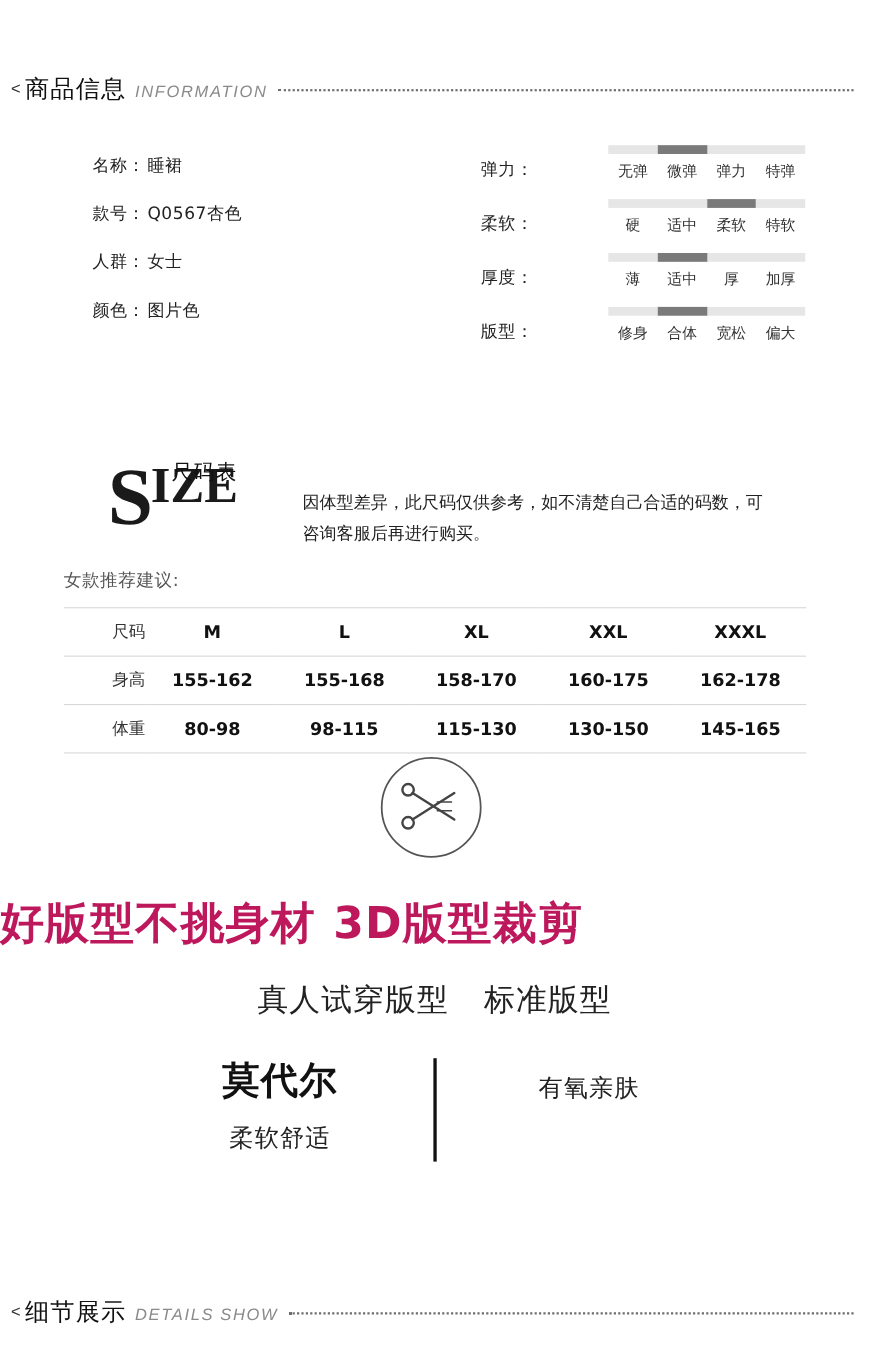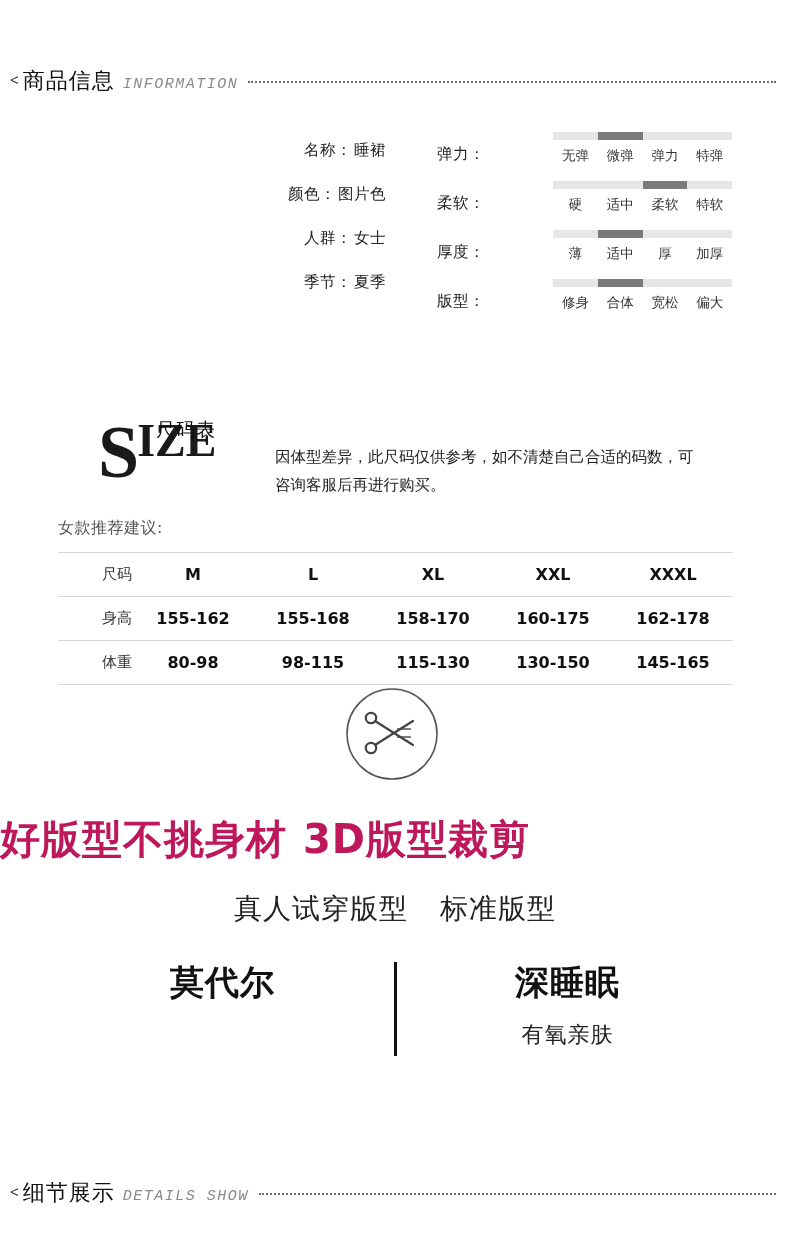--- a/index.html
+++ b/index.html
@@ -38,38 +38,37 @@
     color: #111;
     font-family: "DejaVu Sans", sans-serif;
     font-weight: 500;
   }
   .sec-en {
     font-size: 15px;
     color: #8a8a8a;
     font-style: italic;
     letter-spacing: 1.5px;
     margin-left: 8px;
-    font-family: Liberation Mono, monospace;
+    font-family: Liberation Sans, sans-serif;
   }
   .sec-dots {
     flex: 1;
     border-bottom: 2px dotted #6e6e6e;
     margin-left: 10px;
     margin-right: 14px;
     position: relative;
     top: -5px;
   }
 
   
   .info-list {
     position: absolute;
-    left: 56px;
+    left: 84px;
     top: 140px;
     width: 330px;
-    text-align: right;
   }
   .info-row {
     font-size: 15.5px;
     color: #222;
     margin-bottom: 23px;
     letter-spacing: 0.5px;
     font-family: "DejaVu Sans", sans-serif;
   }
   .info-row .lbl { }
   .info-row .val { margin-left: 2px; }
@@ -246,21 +245,20 @@
 
   
   .features {
     position: absolute;
     left: 0;
     top: 960px;
     width: 790px;
     display: flex;
     justify-content: center;
     align-items: stretch;
-    gap: 32px;
   }
   .feature {
     width: 210px;
     text-align: center;
   }
   .feature .f-title {
     font-size: 34px;
     font-weight: bold;
     color: #111;
     letter-spacing: 1px;
@@ -289,27 +287,27 @@
   <span class="sec-cn">商品信息</span>
   <span class="sec-en">INFORMATION</span>
   <span class="sec-dots"></span>
 </div>
 
 <div class="info-list">
   <div class="info-row">
     <span class="lbl">名称：</span><span class="val">睡裙</span>
   </div>
   <div class="info-row">
-    <span class="lbl">颜色：</span><span class="val">图片色</span>
+    <span class="lbl">款号：</span><span class="val">Q0567杏色</span>
   </div>
   <div class="info-row">
     <span class="lbl">人群：</span><span class="val">女士</span>
   </div>
   <div class="info-row">
-    <span class="lbl">季节：</span><span class="val">夏季</span>
+    <span class="lbl">颜色：</span><span class="val">图片色</span>
   </div>
 </div>
 
 <div class="attrs">
 
   <div class="attr-row">
     <div class="attr-label">弹力：</div>
     <div class="attr-scale">
       <div class="attr-track">
         <div class="attr-fill" style="left:25%;width:25%;"></div>
@@ -429,24 +427,24 @@
 <div class="slogan1">
   <span>好版型不挑身材</span><span class="part2">3D版型裁剪</span>
 </div>
 <div class="slogan2">
   <span>真人试穿版型</span><span class="sp">标准版型</span>
 </div>
 
 <div class="features">
   <div class="feature left">
     <div class="f-title">莫代尔</div>
+    <div class="f-sub">柔软舒适</div>
   </div>
   <div class="f-divider"></div>
   <div class="feature">
-    <div class="f-title">深睡眠</div>
     <div class="f-sub">有氧亲肤</div>
   </div>
 </div>
 
 <div class="section-header" style="top:1178px;">
   <span class="sec-arrow">&lt;</span>
   <span class="sec-cn">细节展示</span>
   <span class="sec-en">DETAILS SHOW</span>
   <span class="sec-dots"></span>
 </div>

